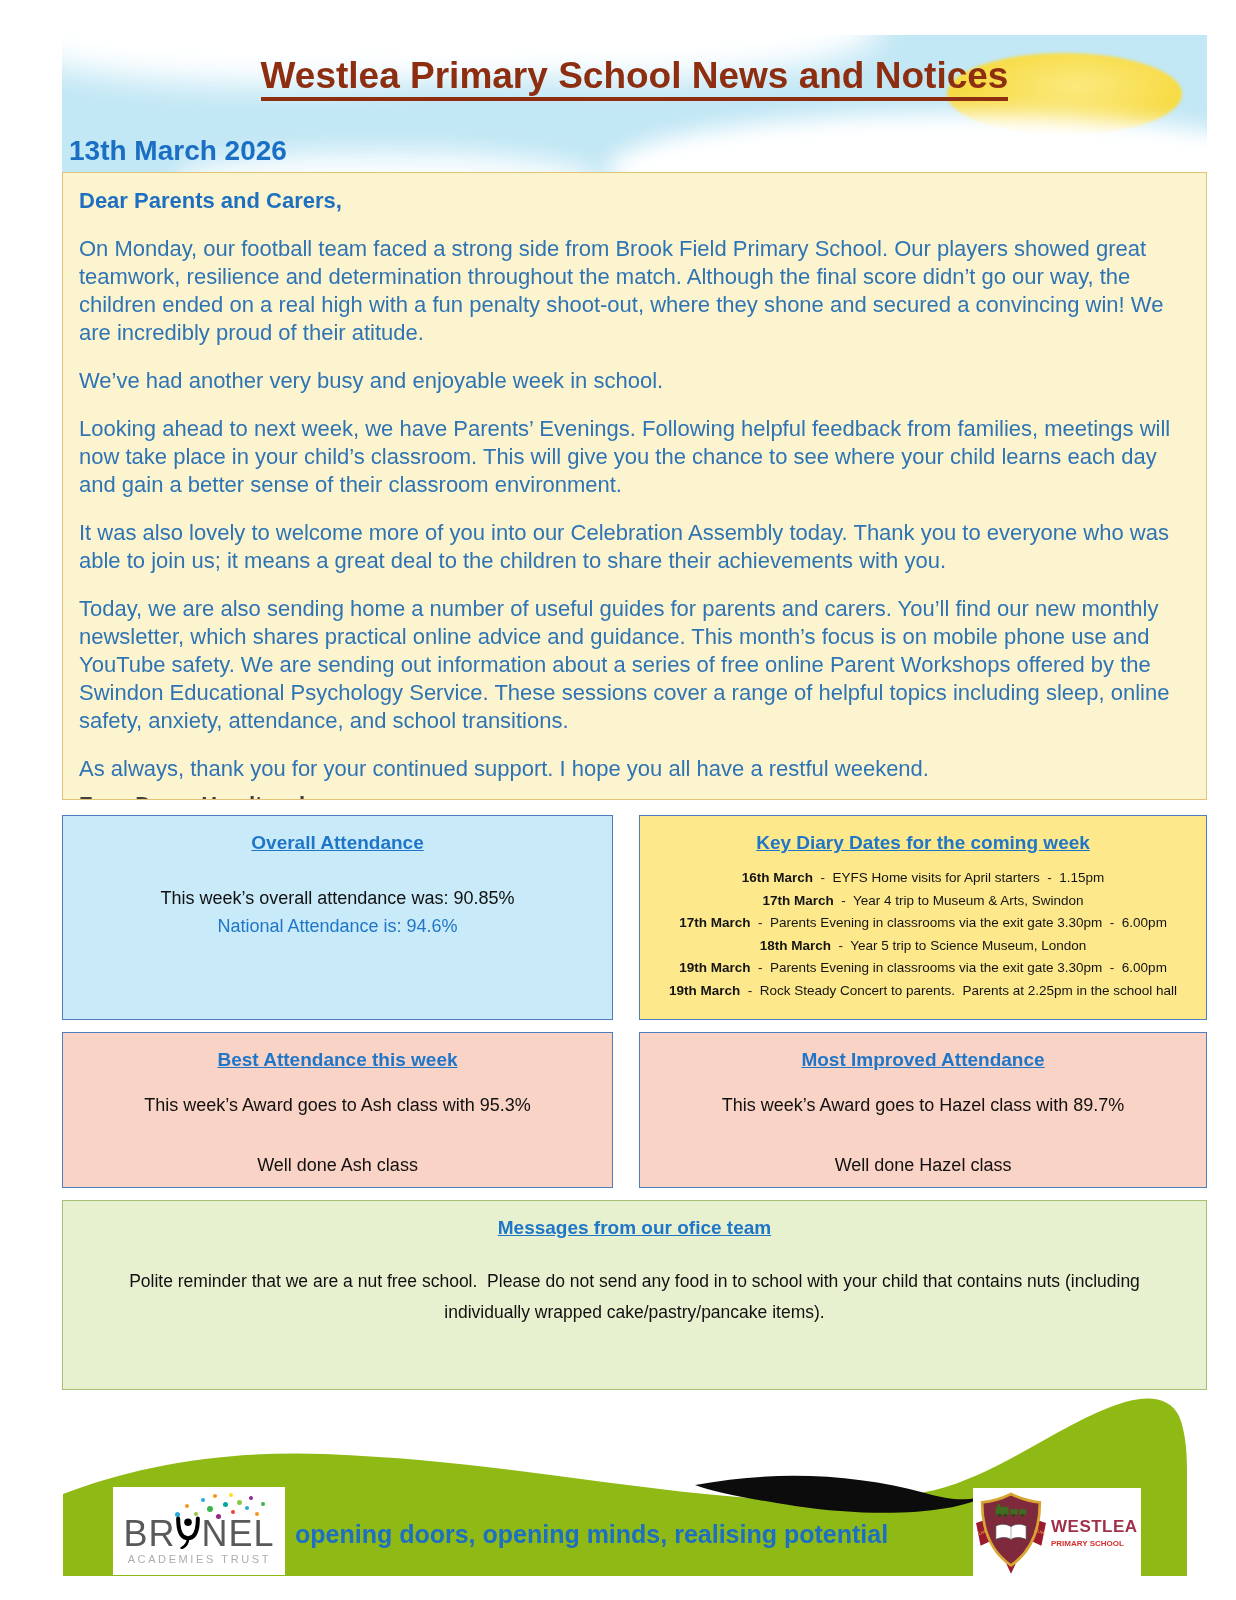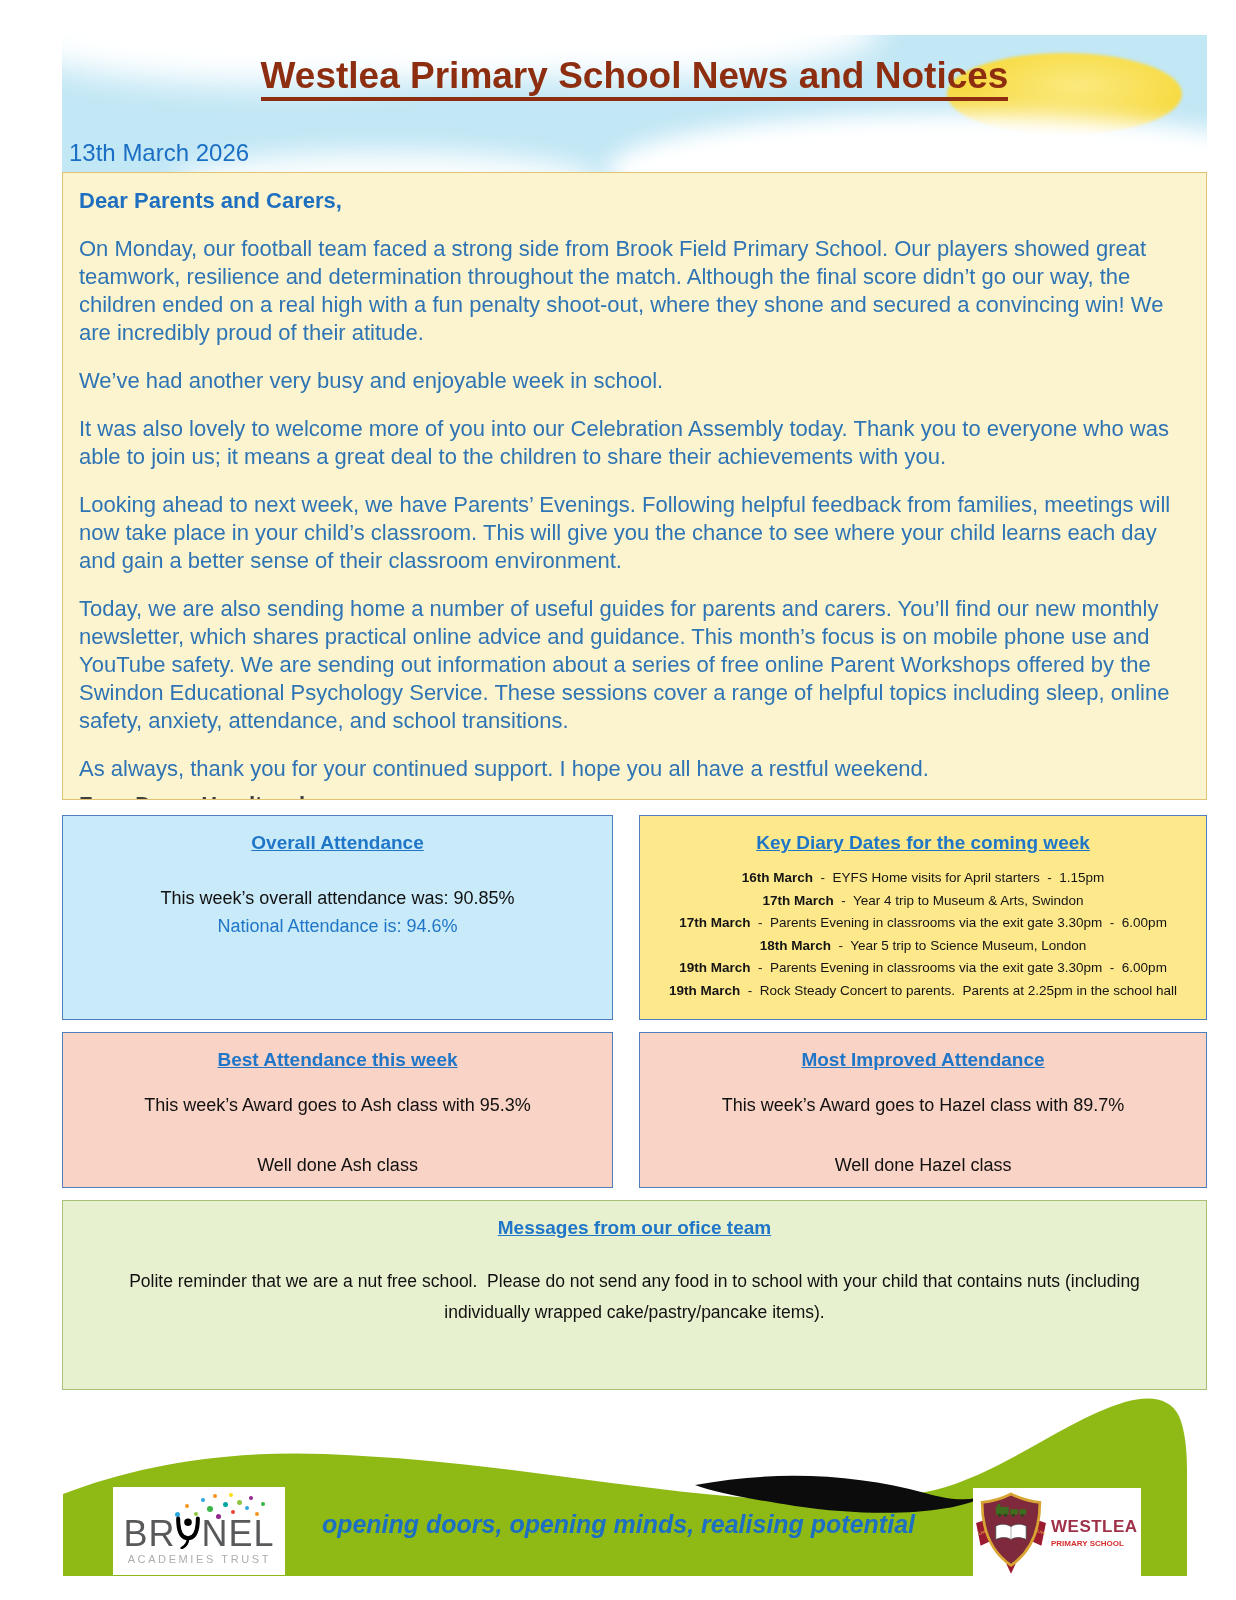--- a/index.html
+++ b/index.html
@@ -15,21 +15,21 @@
   .cloud.c2 { left:300px; top:-58px; width:520px; height:102px; filter:blur(16px); }
   .cloud.c3 { left:545px; top:78px; width:700px; height:115px; filter:blur(11px); z-index:2; }
   .cloud.c4 { left:110px; top:116px; width:430px; height:62px; filter:blur(12px); opacity:.9; }
   .sun { position:absolute; left:885px; top:18px; width:235px; height:82px; border-radius:50%;
          background:radial-gradient(ellipse at 55% 40%, #fbe97e 0%, #f7dc47 55%, #f2d433 100%);
          filter:blur(1.5px); z-index:1; }
   .main-title { position:relative; z-index:3; text-align:center; padding-top:20px;
                 font-size:37px; font-weight:bold; color:#8e2e10; }
   .main-title span { border-bottom:4px solid #8e2e10; padding-bottom:1px; }
   .issue-date { position:absolute; z-index:3; left:7px; bottom:5px;
-                font-size:24px; font-weight:normal; color:#1a6fc4; }
+                font-size:28px; font-weight:bold; color:#1a6fc4; }
 
   
   .letter { width:1145px; height:628px; background:#fcf4ce; border:1px solid #e2c374;
             padding:8px 16px 0 16px; color:#2e74b5; font-size:22px; line-height:28px; overflow:hidden; }
   .letter p { margin:20px 0; }
   .letter .salutation { margin-top:6px; font-weight:bold; color:#1f6fc0; }
   .letter .closing { margin-bottom:8px; }
   .letter .signature { margin-top:0; font-weight:bold; color:#404040; }
 
   
@@ -64,22 +64,22 @@
   .brunel-dots { position:absolute; left:48px; top:3px; width:120px; height:32px; }
   .dot { position:absolute; border-radius:50%; }
   .brunel-name { position:absolute; left:0; top:26px; width:172px; text-align:center;
                  font-size:36px; color:#58595b; letter-spacing:1px; }
   .brunel-name svg { vertical-align:-3px; margin:0 1px; }
   .brunel-sub { position:absolute; right:14px; top:66px; font-size:11px; letter-spacing:2.6px; color:#abadb0; }
   .westlea { left:928px; top:98px; width:168px; height:88px; display:flex; align-items:center; }
   .westlea-text { margin-left:2px; }
   .westlea-name { font-size:17px; font-weight:bold; color:#9e3048; letter-spacing:0.5px;text-align:center; }
   .westlea-sub { font-size:8px; font-weight:bold; color:#d62e2e; margin-top:2px; }
-  .motto { position:absolute; left:250px; top:120px; width:620px; z-index:3; text-align:right;
-           font-size:25px; font-weight:bold; font-style:italic; color:#1c6fc2; }
+  .motto { position:absolute; left:250px; top:130px; width:620px; z-index:3; text-align:left;
+           font-size:25px; font-weight:bold; color:#1c6fc2; }
 </style>
 </head>
 <body>
 
 <div class="page">
   <div class="content">
 
     <div class="sky">
       <div class="cloud c1"></div>
       <div class="cloud c2"></div>
@@ -87,22 +87,22 @@
       <div class="cloud c3"></div>
       <div class="cloud c4"></div>
       <div class="main-title"><span>Westlea Primary School News and Notices</span></div>
       <div class="issue-date">13th March 2026</div>
     </div>
 
     <div class="letter">
       <p class="salutation">Dear Parents and Carers,</p>
       <p>On Monday, our football team faced a strong side from Brook Field Primary School. Our players showed great teamwork, resilience and determination throughout the match. Although the final score didn’t go our way, the children ended on a real high with a fun penalty shoot-out, where they shone and secured a convincing win! We are incredibly proud of their atitude.</p>
       <p>We’ve had another very busy and enjoyable week in school.</p>
+      <p>Looking ahead to next week, we have Parents’ Evenings. Following helpful feedback from families, meetings will now take place in your child’s classroom. This will give you the chance to see where your child learns each day and gain a better sense of their classroom environment.</p>
       <p>It was also lovely to welcome more of you into our Celebration Assembly today. Thank you to everyone who was able to join us; it means a great deal to the children to share their achievements with you.</p>
-      <p>Looking ahead to next week, we have Parents’ Evenings. Following helpful feedback from families, meetings will now take place in your child’s classroom. This will give you the chance to see where your child learns each day and gain a better sense of their classroom environment.</p>
       <p>Today, we are also sending home a number of useful guides for parents and carers. You’ll find our new monthly newsletter, which shares practical online advice and guidance. This month’s focus is on mobile phone use and YouTube safety. We are sending out information about a series of free online Parent Workshops offered by the Swindon Educational Psychology Service. These sessions cover a range of helpful topics including sleep, online safety, anxiety, attendance, and school transitions.</p>
       <p class="closing">As always, thank you for your continued support. I hope you all have a restful weekend.</p>
       <p class="signature">Faye Dean, Headteacher</p>
     </div>
 
     <div class="row">
       <div class="box attendance">
         <span class="box-title">Overall Attendance</span>
         <div class="att-week">This week’s overall attendance was: 90.85%</div>
         <div class="att-national">National Attendance is: 94.6%</div>

